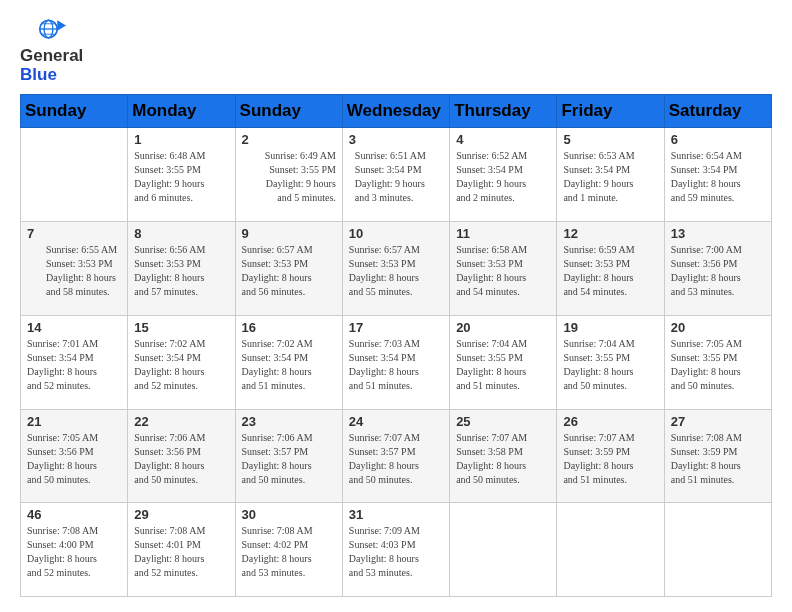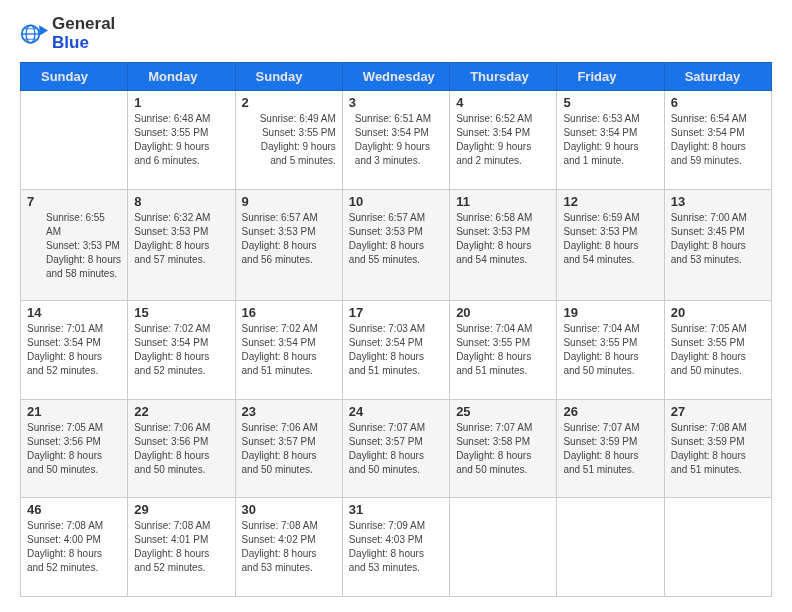--- a/index.html
+++ b/index.html
@@ -20,20 +20,21 @@
     .header {
       display: flex;
       align-items: flex-start;
       justify-content: space-between;
       margin-bottom: 10px;
     }
     .logo {
       display: flex;
       align-items: center;
       gap: 4px;
+      flex-direction: column;
     }
     .logo-icon {
       width: 28px;
       height: 28px;
     }
     .title-block {
       text-align: right;
     }
     .month-title {
       font-size: 36px;
@@ -48,24 +49,24 @@
     }
     .calendar {
       flex: 1;
       border: 1px solid #ccc;
       border-collapse: collapse;
       width: 100%;
       table-layout: fixed;
     }
     .calendar th {
       background-color: #1a73e8;
-      color: #e5e5e5;
+      color: #000000;
       text-align: left;
-      padding: 6px 20px;
-      font-size: 13px;
+      padding: 6px 4px;
+      font-size: 17px;
       font-weight: bold;
       border: 1px solid #1565c0;
     }
     .calendar td {
       border: 1px solid #ccc;
       vertical-align: top;
       padding: 4px 6px;
       font-size: 10.5px;
       color: #333;
       height: 85px;
@@ -73,20 +74,21 @@
     .day-num {
       font-size: 13px;
       font-weight: bold;
       margin-bottom: 2px;
       display: block;
     }
     .day-info {
       font-size: 10px;
       color: #444;
       line-height: 1.4;
+      font-family: Liberation Serif, serif;
     }
     .empty-cell {
       background: #f9f9f9;
     }
     tr:nth-child(odd) td {
       background-color: #fff;
     }
     tr:nth-child(even) td {
       background-color: #f5f5f5;
     }
@@ -184,21 +186,21 @@
         <tr>
           <td>
             <span class="day-num">7</span>
             <div class="day-info" style="white-space: pre-line; margin-left: 19px;">Sunrise: 6:55 AM
 Sunset: 3:53 PM
 Daylight: 8 hours
 and 58 minutes.</div>
           </td>
           <td>
             <span class="day-num">8</span>
-            <div class="day-info" style="white-space: pre-line;">Sunrise: 6:32 AM
+            <div class="day-info" style="white-space: pre-line;">Sunrise: 6:56 AM
 Sunset: 3:53 PM
 Daylight: 8 hours
 and 57 minutes.</div>
           </td>
           <td>
             <span class="day-num">9</span>
             <div class="day-info" style="white-space: pre-line;">Sunrise: 6:57 AM
 Sunset: 3:53 PM
 Daylight: 8 hours
 and 56 minutes.</div>
@@ -220,21 +222,21 @@
           <td>
             <span class="day-num">12</span>
             <div class="day-info" style="white-space: pre-line;">Sunrise: 6:59 AM
 Sunset: 3:53 PM
 Daylight: 8 hours
 and 54 minutes.</div>
           </td>
           <td>
             <span class="day-num">13</span>
             <div class="day-info" style="white-space: pre-line;">Sunrise: 7:00 AM
-Sunset: 3:45 PM
+Sunset: 3:56 PM
 Daylight: 8 hours
 and 53 minutes.</div>
           </td>
         </tr>
         <tr>
           <td>
             <span class="day-num">14</span>
             <div class="day-info" style="white-space: pre-line;">Sunrise: 7:01 AM
 Sunset: 3:54 PM
 Daylight: 8 hours

